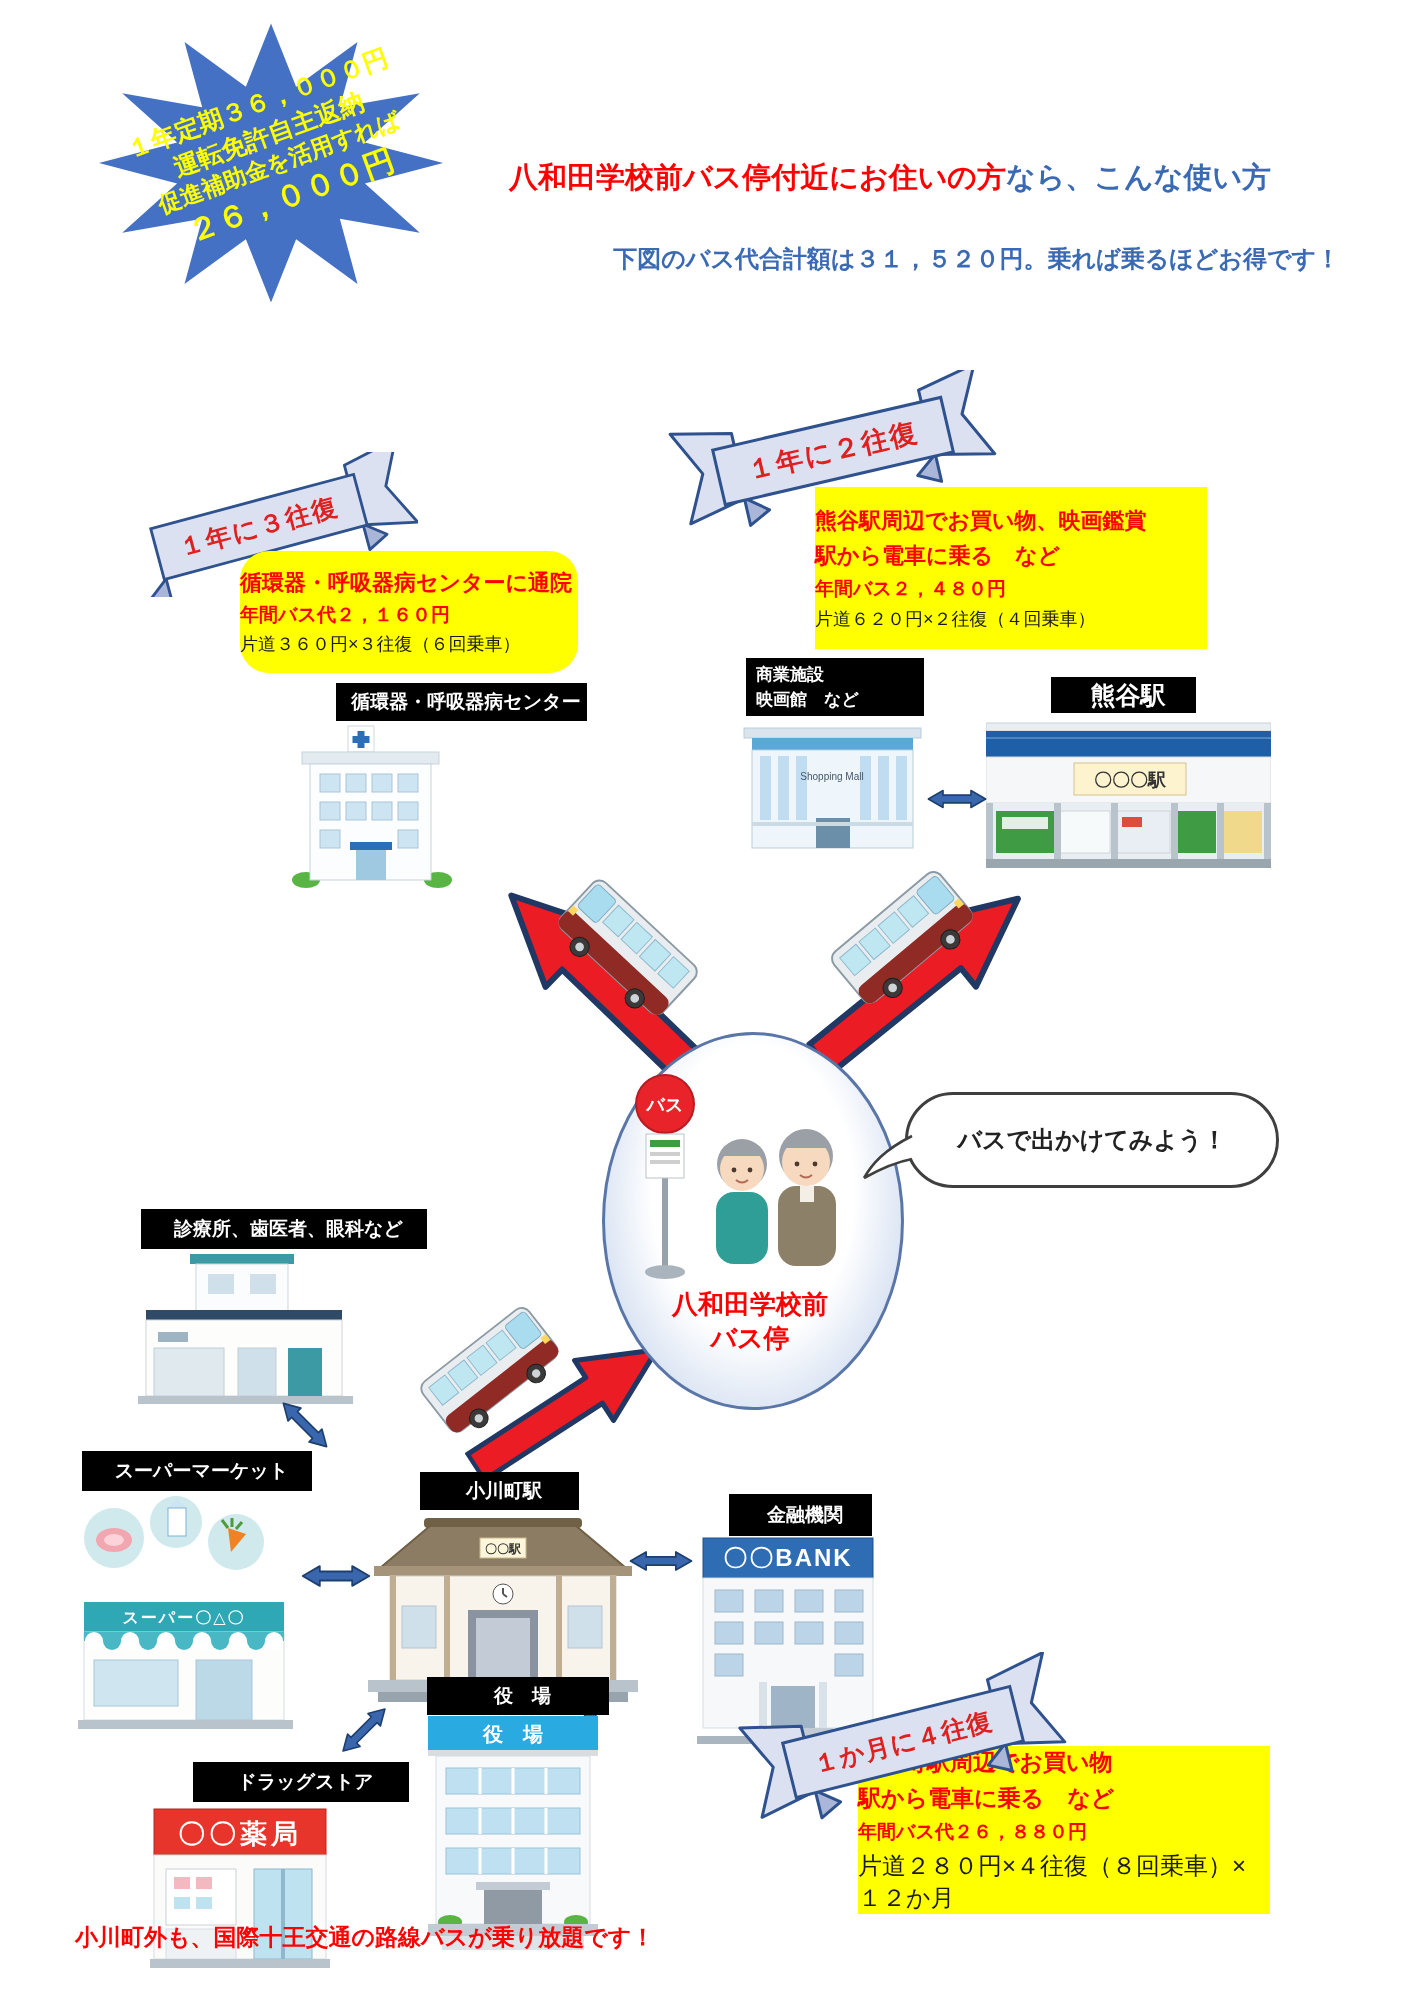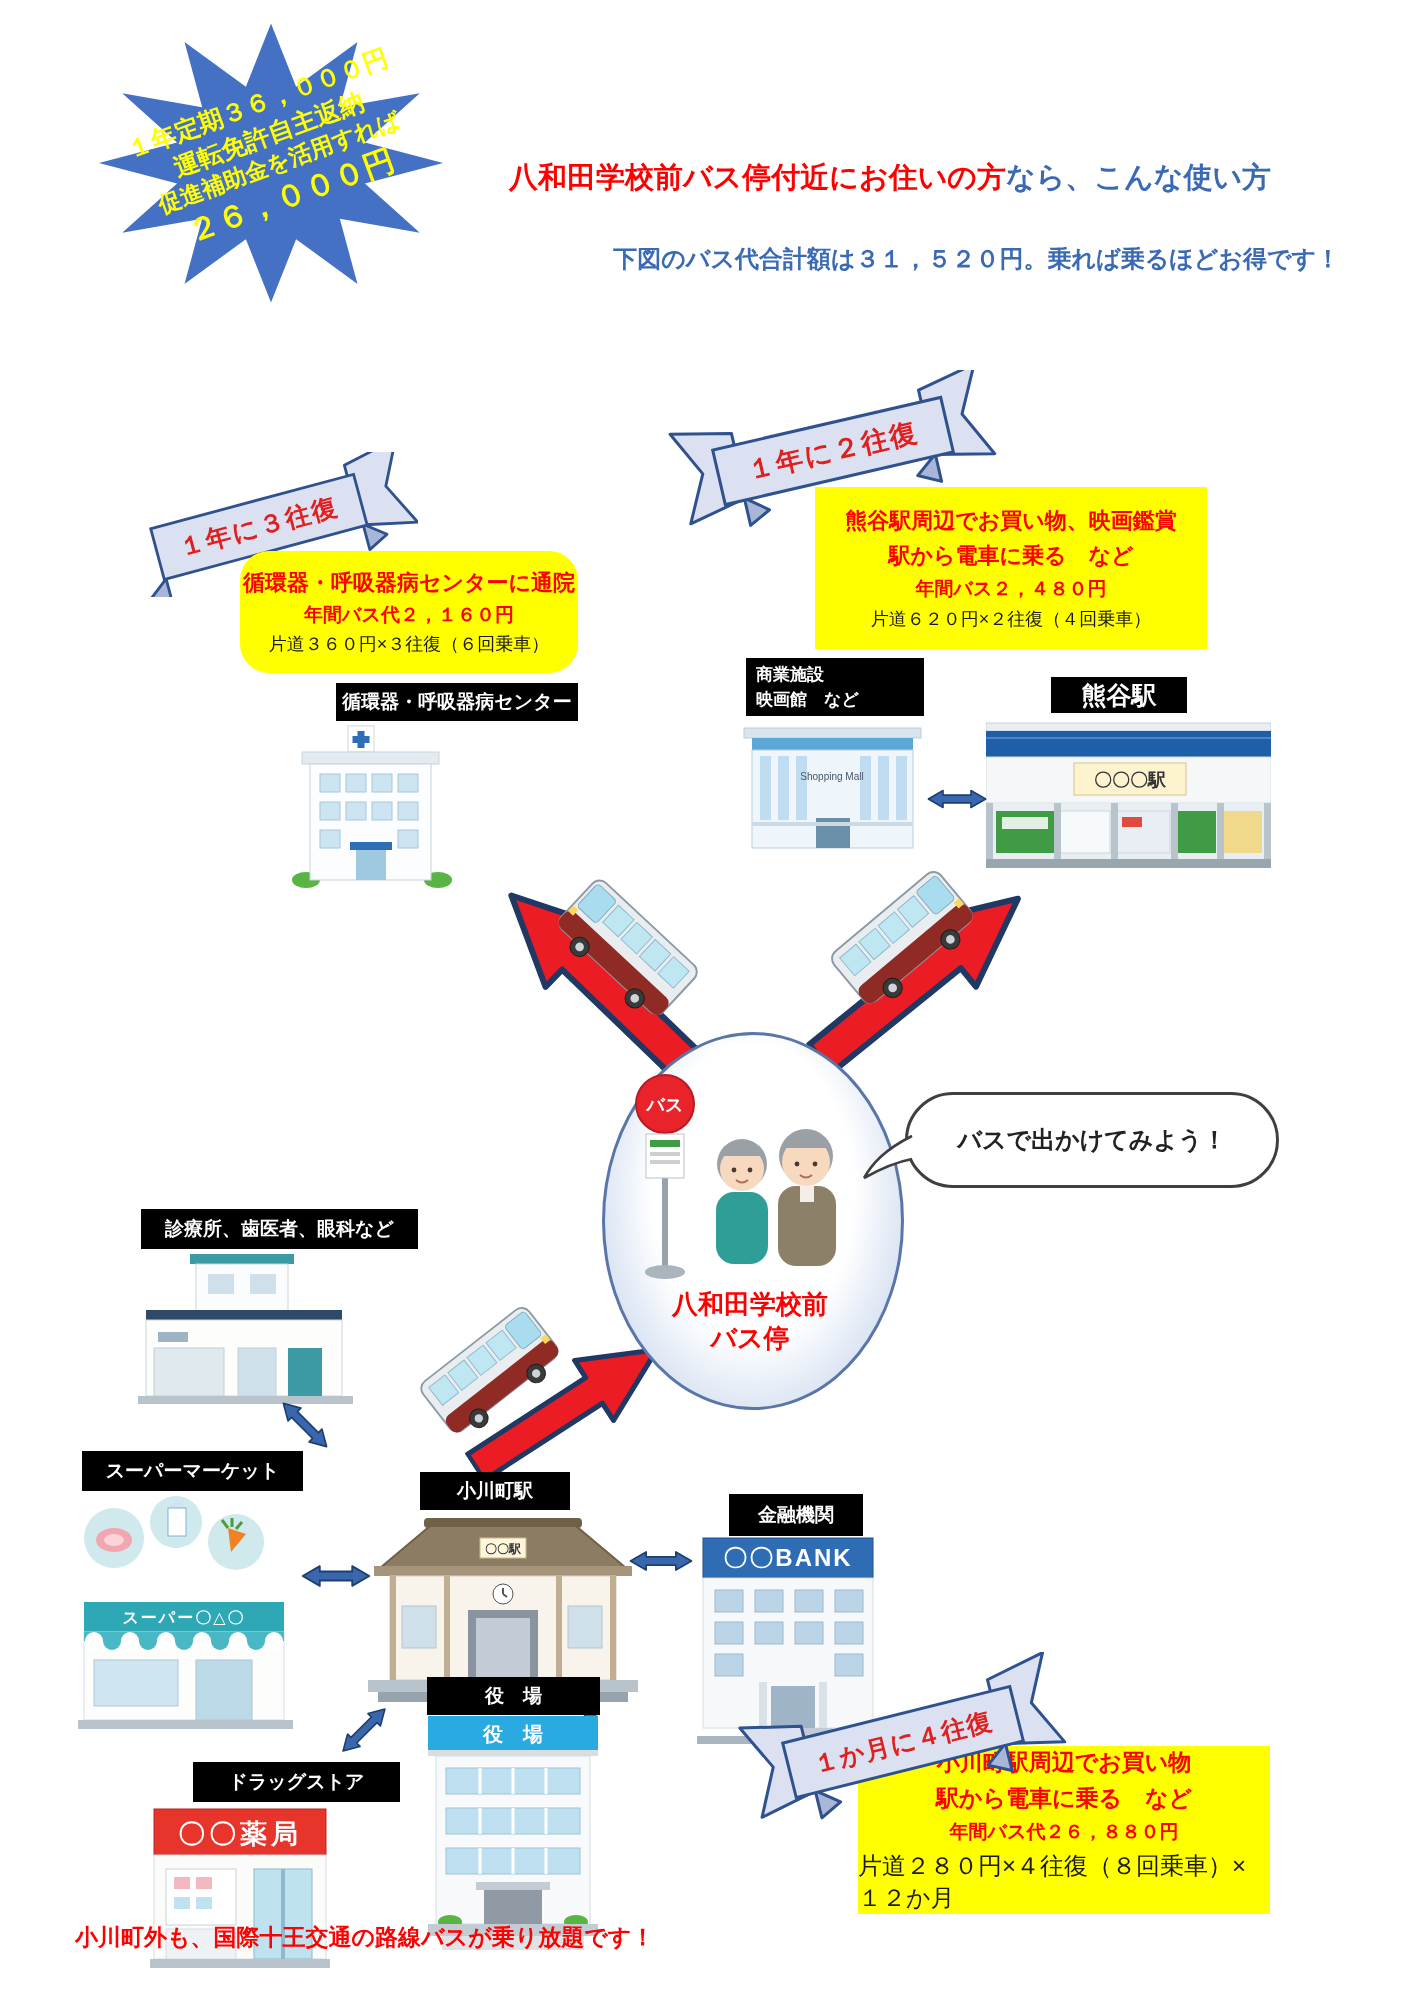--- a/index.html
+++ b/index.html
@@ -1,21 +1,21 @@
 <!DOCTYPE html>
 <html><head>
 <meta charset="utf-8">
 <style>
   html,body{margin:0;padding:0;background:#fff;}
   #poster{position:relative;width:1415px;height:2000px;background:#ffffff;overflow:hidden;
           font-family:"Liberation Sans","DejaVu Sans",sans-serif;}
   .abs{position:absolute;}
-  .label{background:#000;color:#fff;font-weight:bold;display:flex;align-items:center;justify-content:center;}
+  .label{background:#000;color:#fff;font-weight:bold;display:flex;align-items:center;justify-content:center;padding-left:9px;}
   .label2{background:#000;color:#fff;font-weight:bold;display:flex;flex-direction:column;justify-content:center;padding-left:10px;}
-  .ybox{background:#ffff00;display:flex;flex-direction:column;align-items:center;justify-content:center;}
+  .ybox{background:#ffff00;display:flex;flex-direction:column;justify-content:center;}
   .red-b{color:#ff0000;font-weight:bold;}
   .blk-t{color:#1a1a1a;}
   .burst-text{transform:rotate(-20deg);color:#ffff00;font-weight:bold;text-align:center;line-height:1.3;}
   .oval{border-radius:50%;border:3px solid #5a76a8;
         background:radial-gradient(ellipse at 50% 42%, #ffffff 48%, #dde6f4 72%, #a9bcdf 100%);}
   .bubble{background:#fff;border:3px solid #3f3f3f;border-radius:48px;display:flex;align-items:center;justify-content:center;
           font-weight:600;color:#222;}
   .stopname{color:#ff0000;font-weight:bold;text-align:center;line-height:1.3;}
   .footer-red{color:#ff0000;font-weight:bold;}
   .hdr-blue{color:#3b6ab5;font-weight:bold;}

